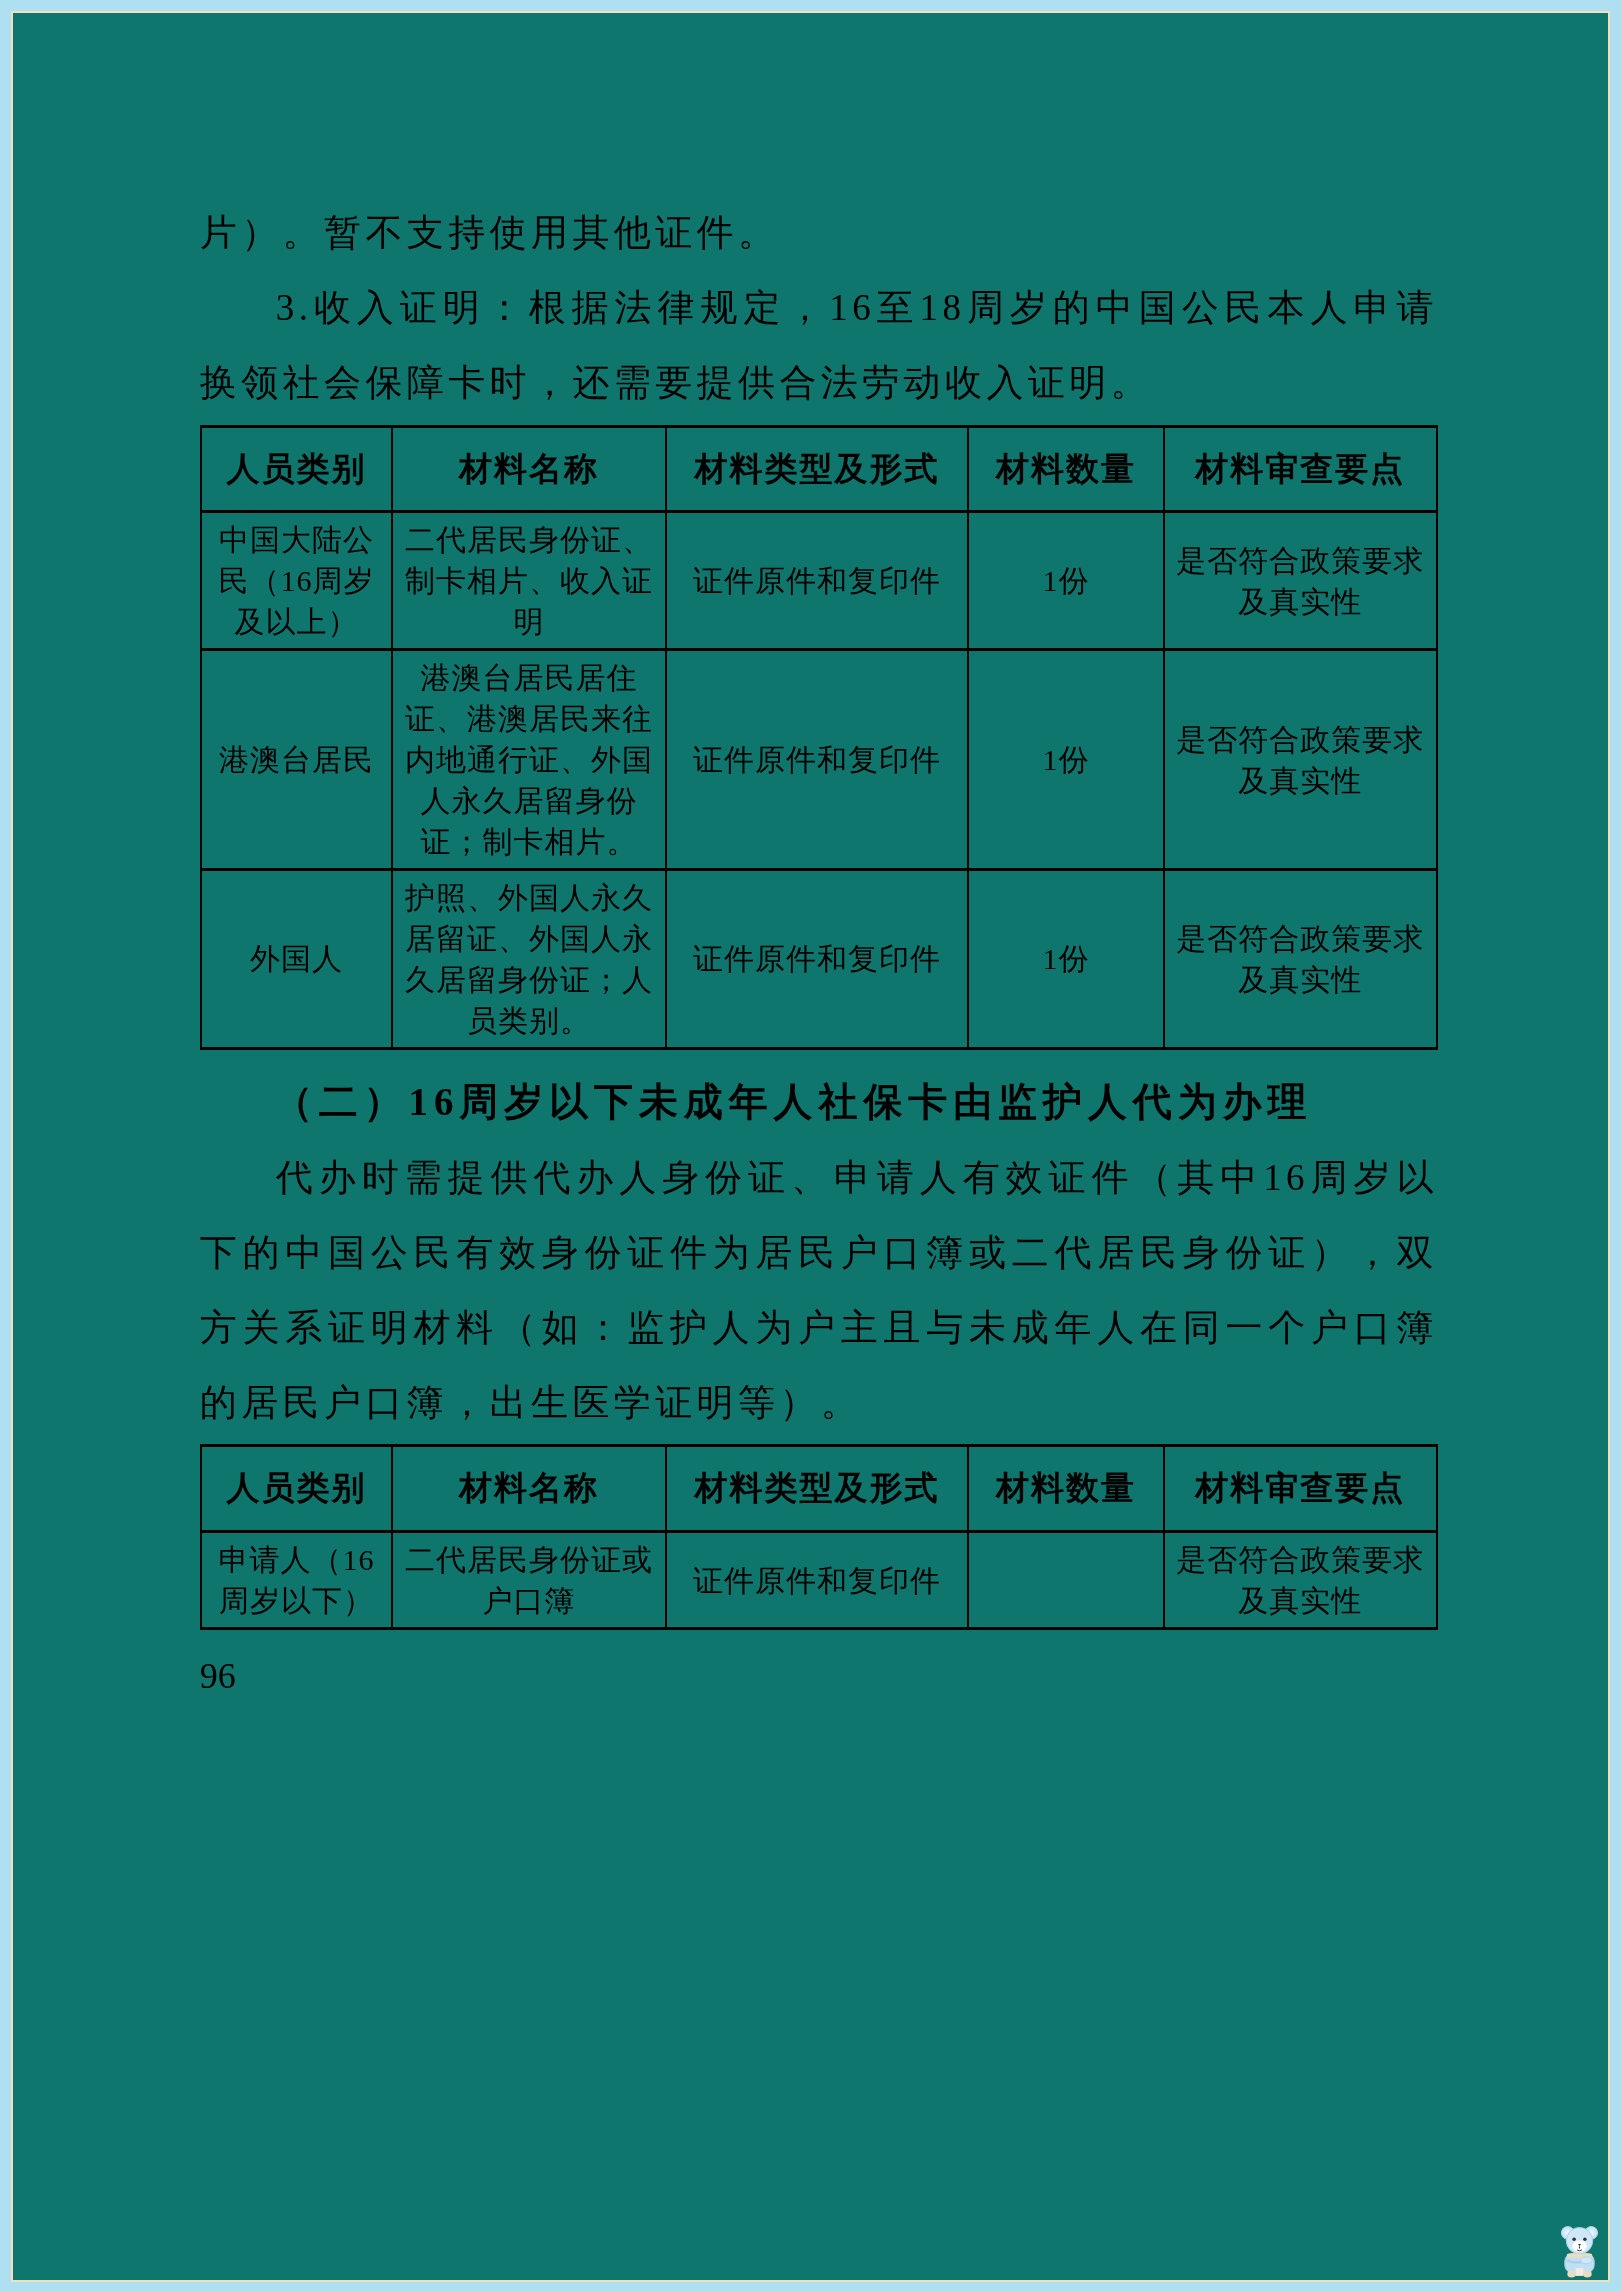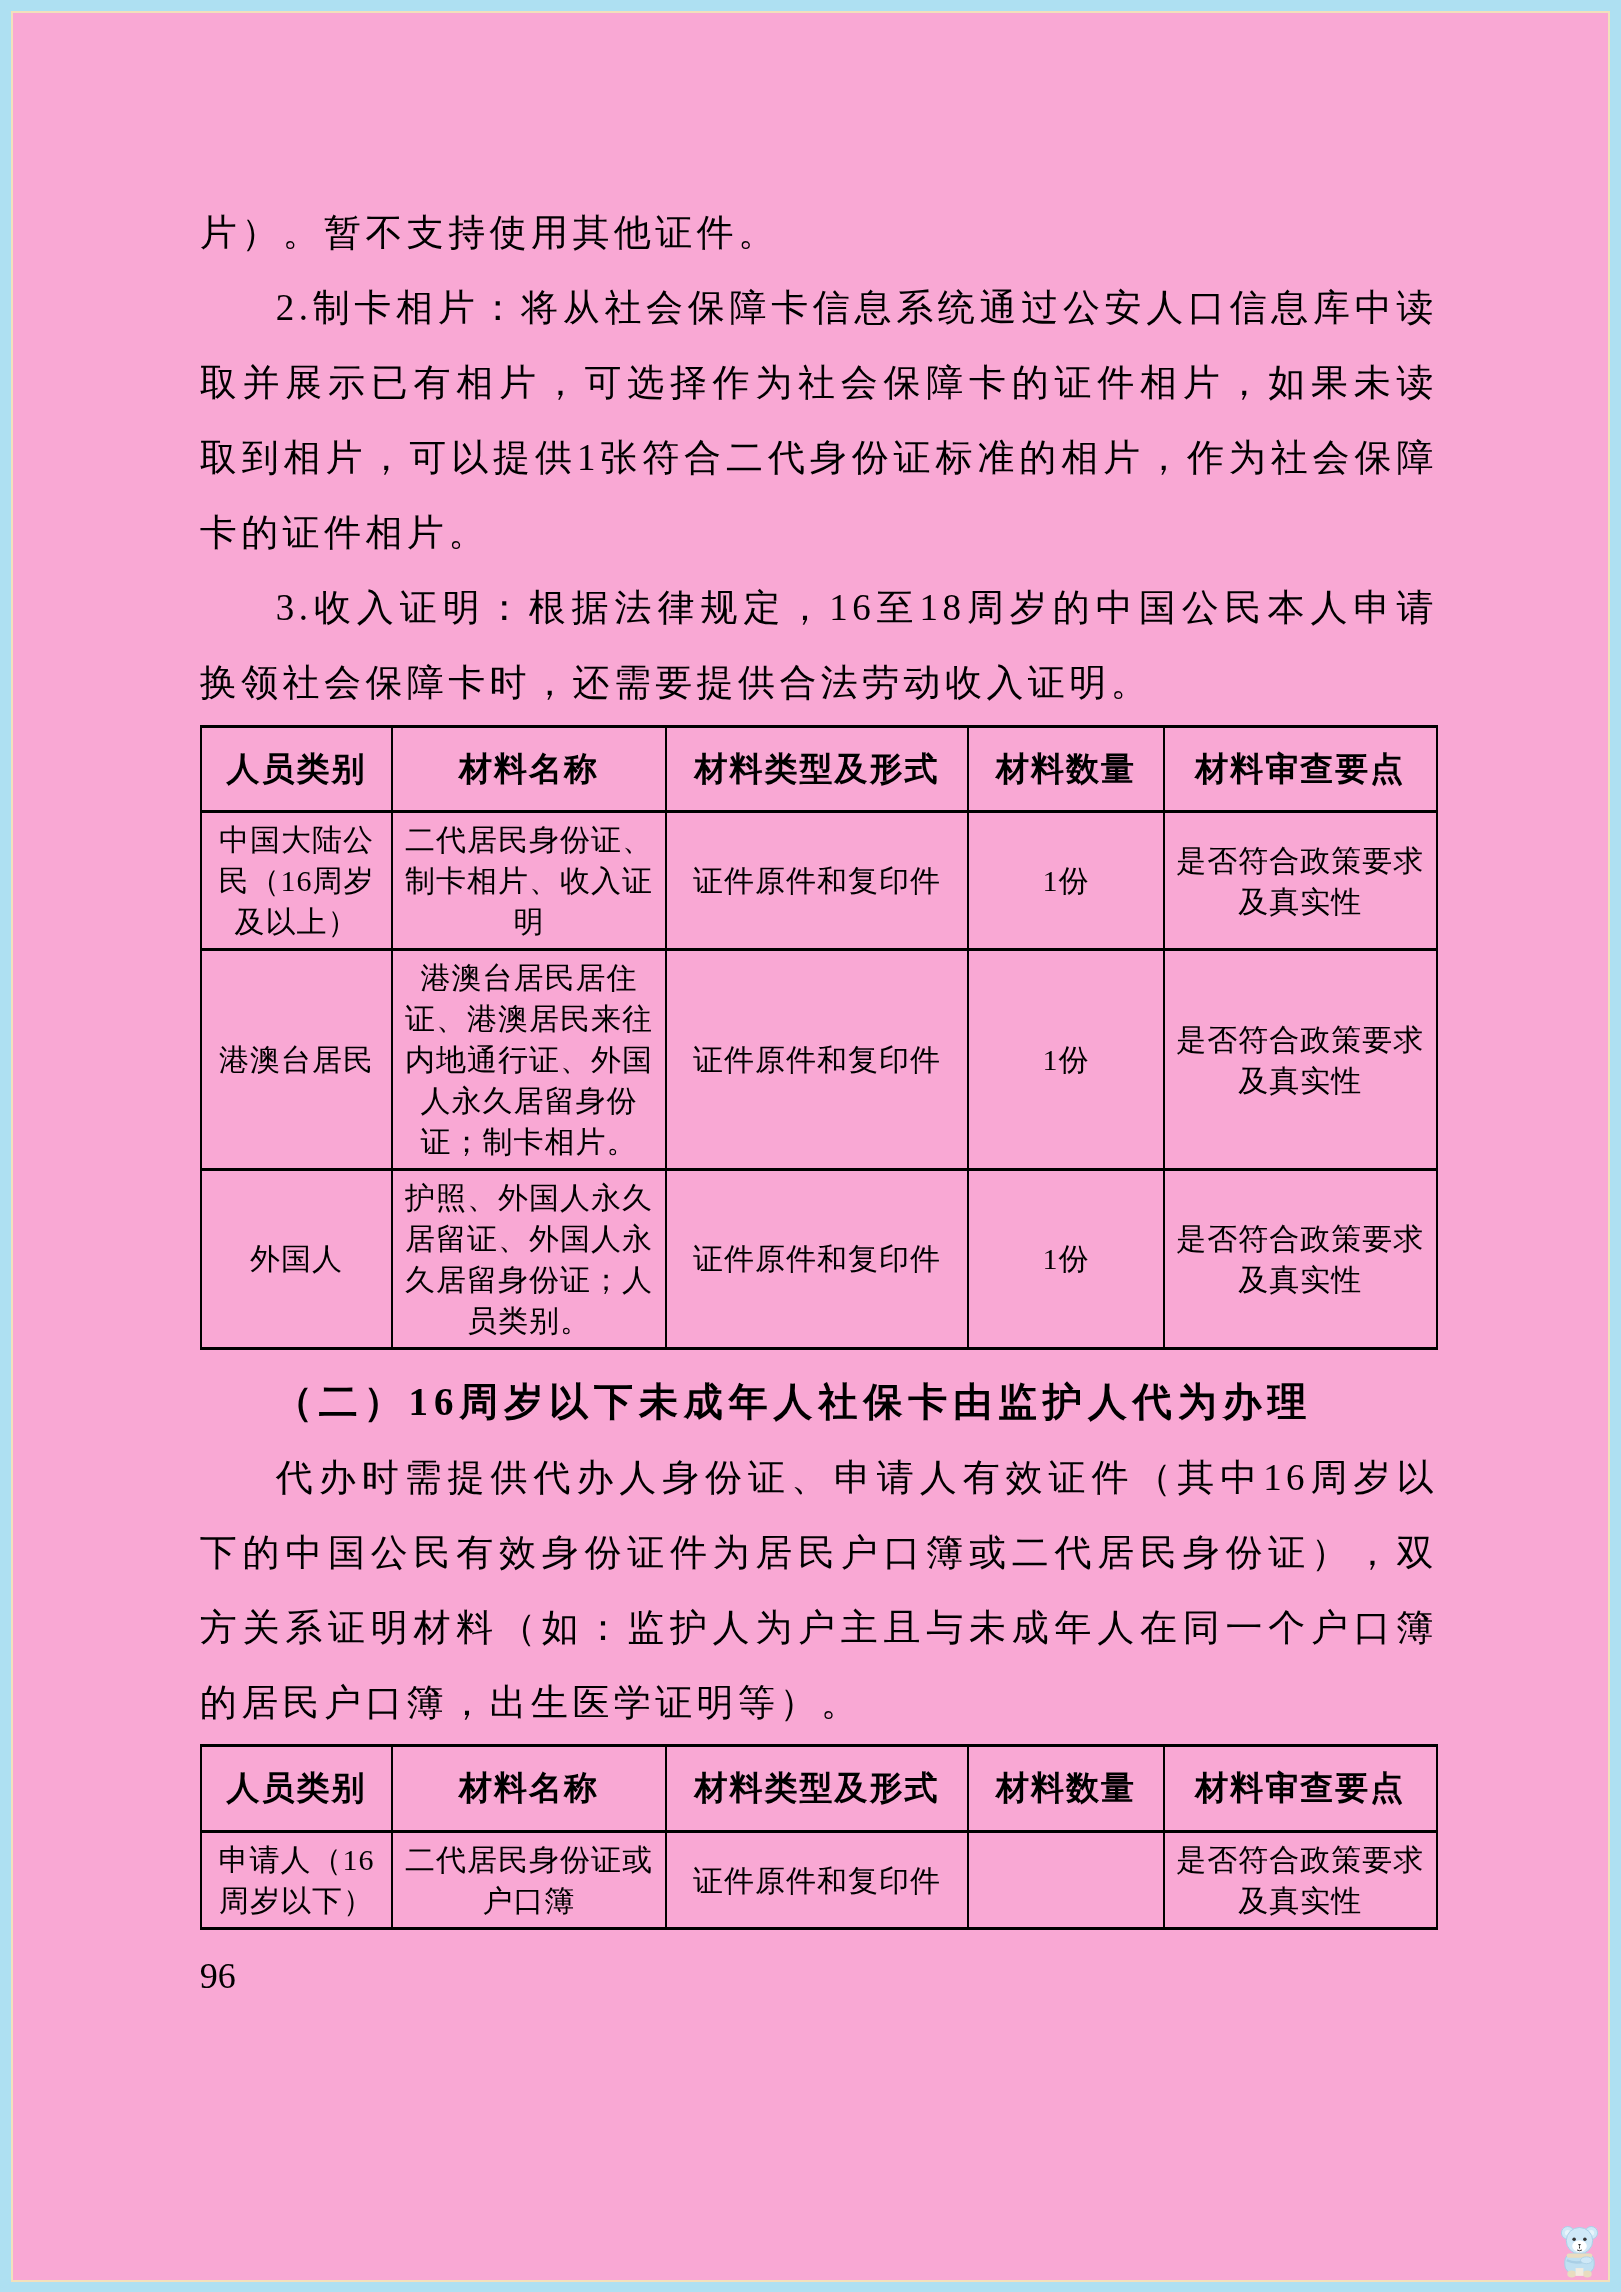--- a/index.html
+++ b/index.html
@@ -6,21 +6,21 @@
   body {
     width: 1621px; height: 2293px;
     position: relative;
     background: #aee0f2;
     font-family: "Liberation Serif", "DejaVu Serif", serif;
     color: #000;
   }
   .page {
     position: absolute;
     left: 10.8px; top: 10.8px; right: 10.8px; bottom: 10.8px;
-    background: #f9a8d4;
+    background: #0f766e;
     border: 2.9px solid #f2e0bc;
     overflow: hidden;
   }
   .content {
     position: absolute;
     left: 187px; top: 0;
     width: 1238px;
     padding-top: 182px;
   }
   p.body-line {
@@ -78,21 +78,20 @@
     width: 45px; height: 57px;
   }
 </style>
 </head>
 <body>
 
 <div class="page">
   <div class="content">
 
     <p class="body-line">片）。暂不支持使用其他证件。</p>
-    <p class="body-line indent">2.制卡相片：将从社会保障卡信息系统通过公安人口信息库中读取并展示已有相片，可选择作为社会保障卡的证件相片，如果未读取到相片，可以提供1张符合二代身份证标准的相片，作为社会保障卡的证件相片。</p>
     <p class="body-line indent">3.收入证明：根据法律规定，16至18周岁的中国公民本人申请换领社会保障卡时，还需要提供合法劳动收入证明。</p>
 
     <table class="materials">
       <colgroup>
         <col style="width:15.5%">
           <col style="width:22.1%">
           <col style="width:24.5%">
           <col style="width:15.8%">
           <col style="width:22.1%">
       </colgroup>

